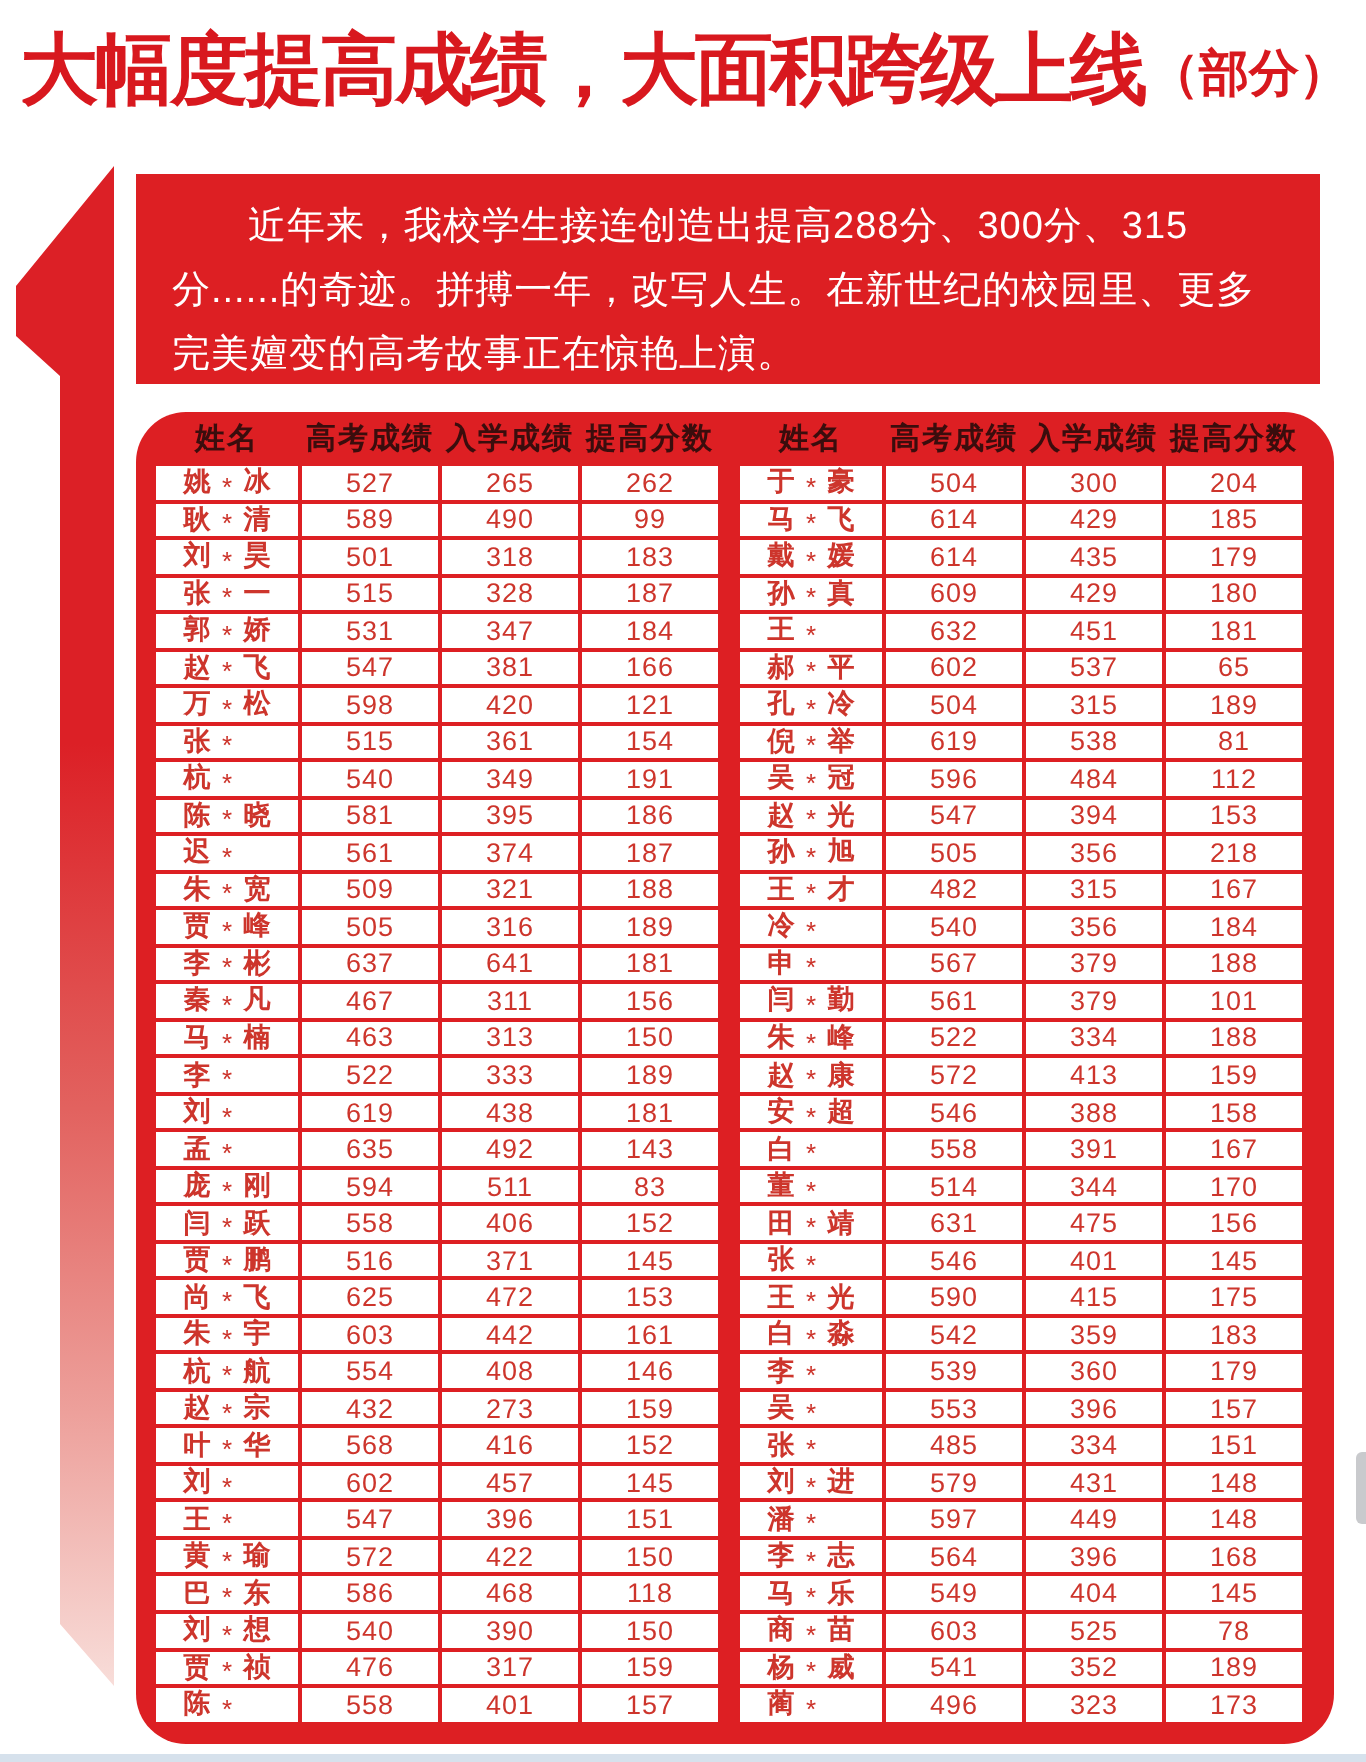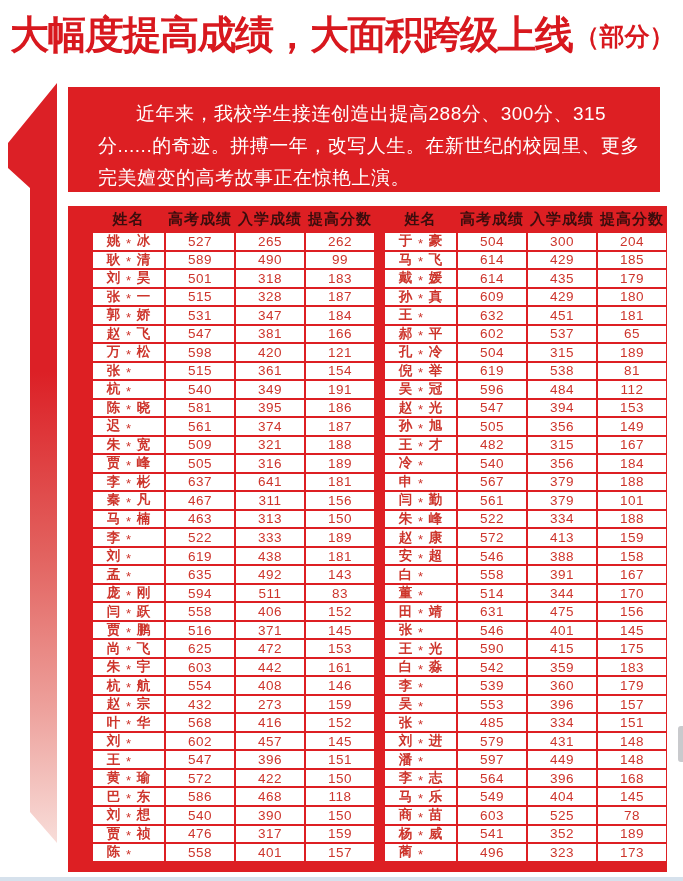--- a/index.html
+++ b/index.html
@@ -13,28 +13,28 @@
     color:#d8181e;font-weight:bold;font-size:39px;letter-spacing:-1.5px;
     white-space:nowrap;
   }
   .title .suffix{font-size:25px;letter-spacing:0;margin-left:2px;vertical-align:3px;font-weight:bold;}
   
   .numeral1{position:absolute;left:0;top:80px;}
   
   .banner{
     position:absolute;left:68px;top:87px;width:592px;height:105px;
     background:#dd1f23;color:#ffffff;box-sizing:border-box;
-    padding:11px 16px 0 30px;font-size:19px;line-height:32px;letter-spacing:0.5px;
+    padding:11px 16px 0 18px;font-size:19px;line-height:32px;letter-spacing:0.5px;
   }
   .banner p{margin:0;text-indent:38px;}
   
   .tables-wrap{
     position:absolute;left:68px;top:206px;width:599px;height:666px;
     background:#dd1f23;box-sizing:border-box;
-    padding:0 12px 10px 25px;display:flex;gap:11px;
+    padding:0 12px 10px 10px;display:flex;gap:11px;border-radius:25px;
   }
   .score-table{width:281px;}
   .t-head,.t-row{
     display:grid;grid-template-columns:71px 68px 68px 68px;column-gap:2px;
   }
   .t-head{height:27px;}
   .t-head .h-cell{
     display:flex;align-items:center;justify-content:center;
     color:#3a0d0d;font-weight:bold;font-size:15px;letter-spacing:1px;
   }
@@ -536,21 +536,21 @@
           <div class="t-cell num">153</div>
         </div>
         <div class="t-row">
           <div class="t-cell name-cell">
             <span class="nc">孙</span>
             <span class="star">*</span>
             <span class="nc">旭</span>
           </div>
           <div class="t-cell num">505</div>
           <div class="t-cell num">356</div>
-          <div class="t-cell num">149</div>
+          <div class="t-cell num">218</div>
         </div>
         <div class="t-row">
           <div class="t-cell name-cell">
             <span class="nc">王</span>
             <span class="star">*</span>
             <span class="nc">才</span>
           </div>
           <div class="t-cell num">482</div>
           <div class="t-cell num">315</div>
           <div class="t-cell num">167</div>

